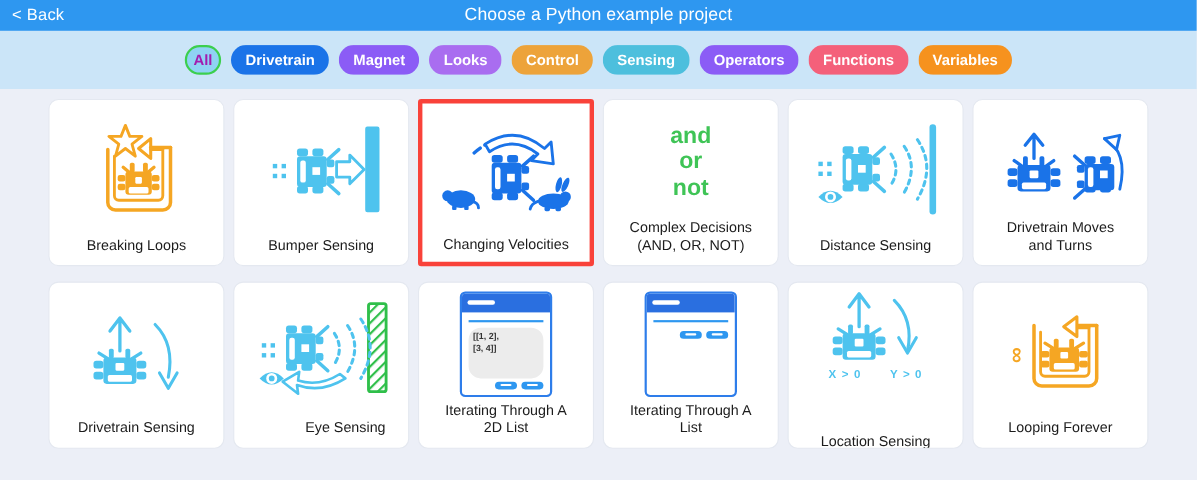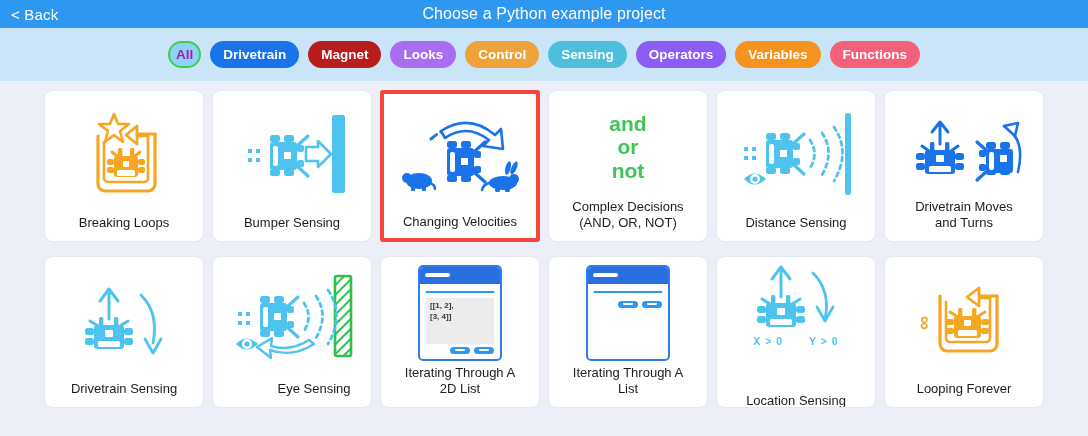--- a/index.html
+++ b/index.html
@@ -165,20 +165,21 @@
     background: #ececec;
     margin: 0 6px;
     font-family: "Liberation Sans", sans-serif;
     font-size: 8px;
     font-weight: bold;
     color: #333;
     padding: 3px 4px;
     line-height: 1.35;
     white-space: pre-line;
     position: relative;
+    border-radius: 11px;
   }
   .console-footer {
     height: 15px;
     display: flex;
     align-items: center;
     justify-content: flex-end;
     gap: 4px;
     padding: 0 6px 2px 0;
   }
   .console-footer i {
@@ -222,40 +223,40 @@
   <div class="header-title">Choose a Python example project</div>
 </div>
 
 <div class="filterbar">
   <div class="pill all" style="background: rgb(143, 211, 244); color: #a21caf; border-color: rgb(60, 207, 78);">
       <span>All</span>
     </div>
   <div class="pill" style="background: rgb(26, 115, 232); color: rgb(255, 255, 255);">
       <span>Drivetrain</span>
     </div>
-  <div class="pill" style="background: #b91c1c; color: rgb(255, 255, 255);">
+  <div class="pill" style="background: #8b5cf6; color: rgb(255, 255, 255);">
       <span>Magnet</span>
     </div>
   <div class="pill" style="background: rgb(169, 109, 240); color: rgb(255, 255, 255);">
       <span>Looks</span>
     </div>
   <div class="pill" style="background: rgb(237, 163, 58); color: rgb(255, 255, 255);">
       <span>Control</span>
     </div>
   <div class="pill" style="background: rgb(77, 191, 221); color: rgb(255, 255, 255);">
       <span>Sensing</span>
     </div>
   <div class="pill" style="background: #8b5cf6; color: rgb(255, 255, 255);">
       <span>Operators</span>
     </div>
+  <div class="pill" style="background: rgb(244, 96, 122); color: rgb(255, 255, 255);">
+      <span>Functions</span>
+    </div>
   <div class="pill" style="background: rgb(246, 146, 30); color: rgb(255, 255, 255);">
       <span>Variables</span>
-    </div>
-  <div class="pill" style="background: rgb(244, 96, 122); color: rgb(255, 255, 255);">
-      <span>Functions</span>
     </div>
 </div>
 
 <div class="grid-area">
   <div class="grid">
 
     <div class="card">
       <div class="card-art">
         <svg width="92" height="86" viewBox="0 0 92 86">
           <path d="M20 24 V72 a7 7 0 0 0 7 7 H70 a7 7 0 0 0 7-7 V22" fill="none" stroke="#f5a623" stroke-width="3.2" stroke-linecap="round"></path>

